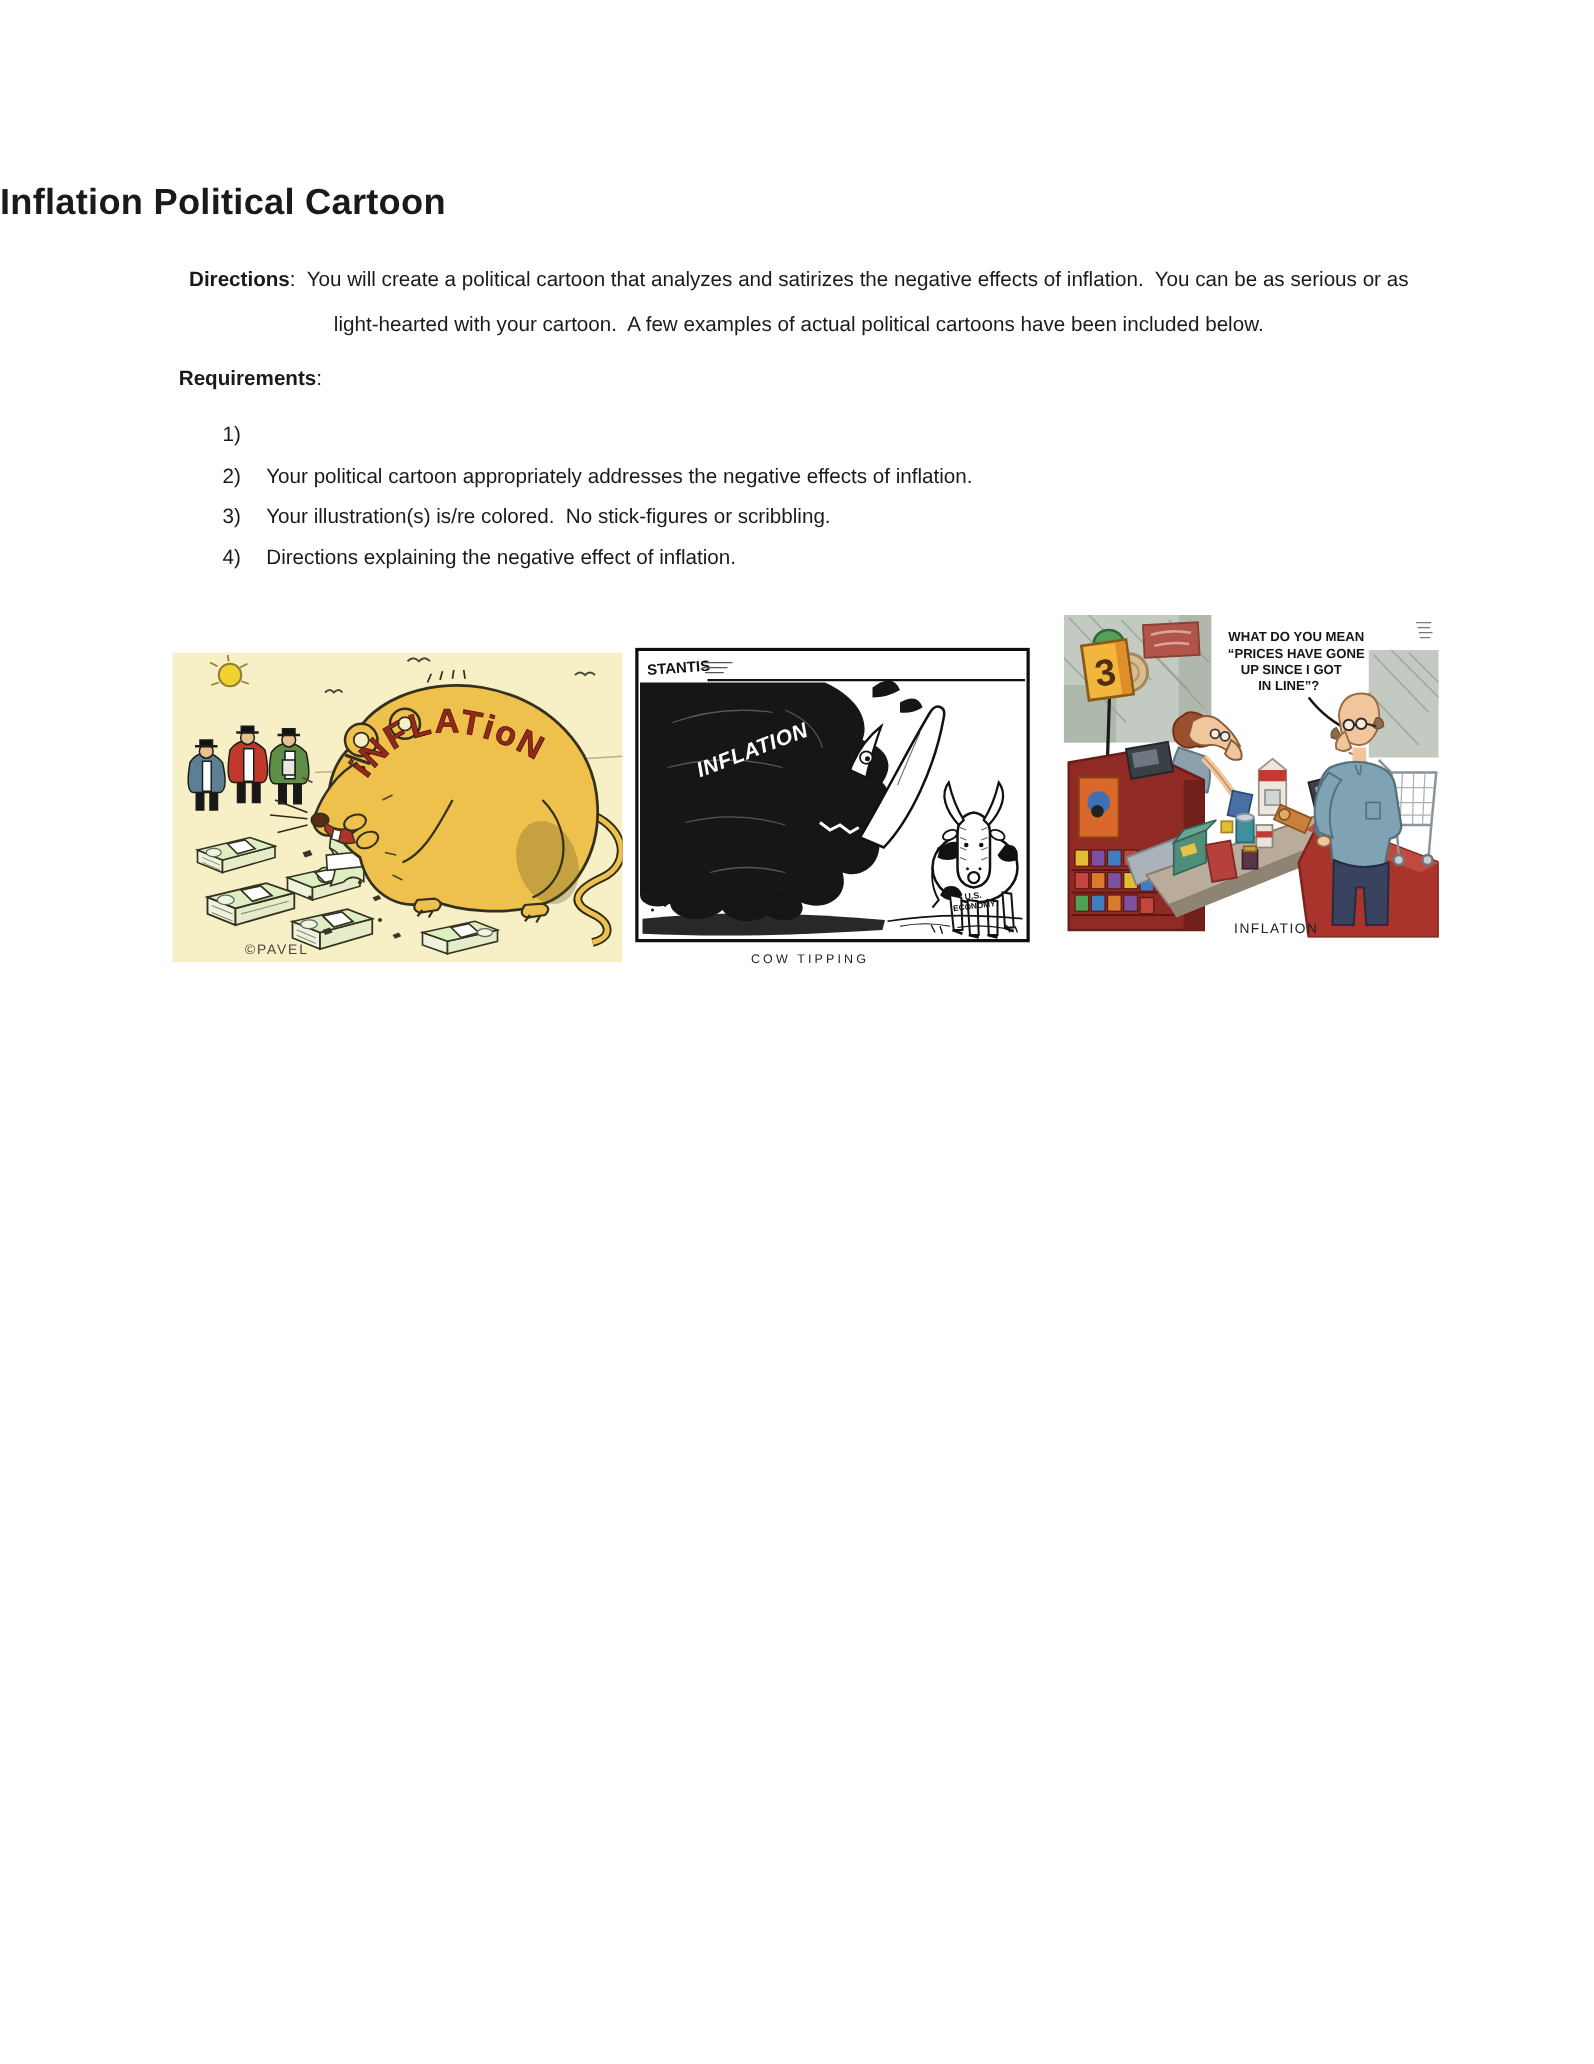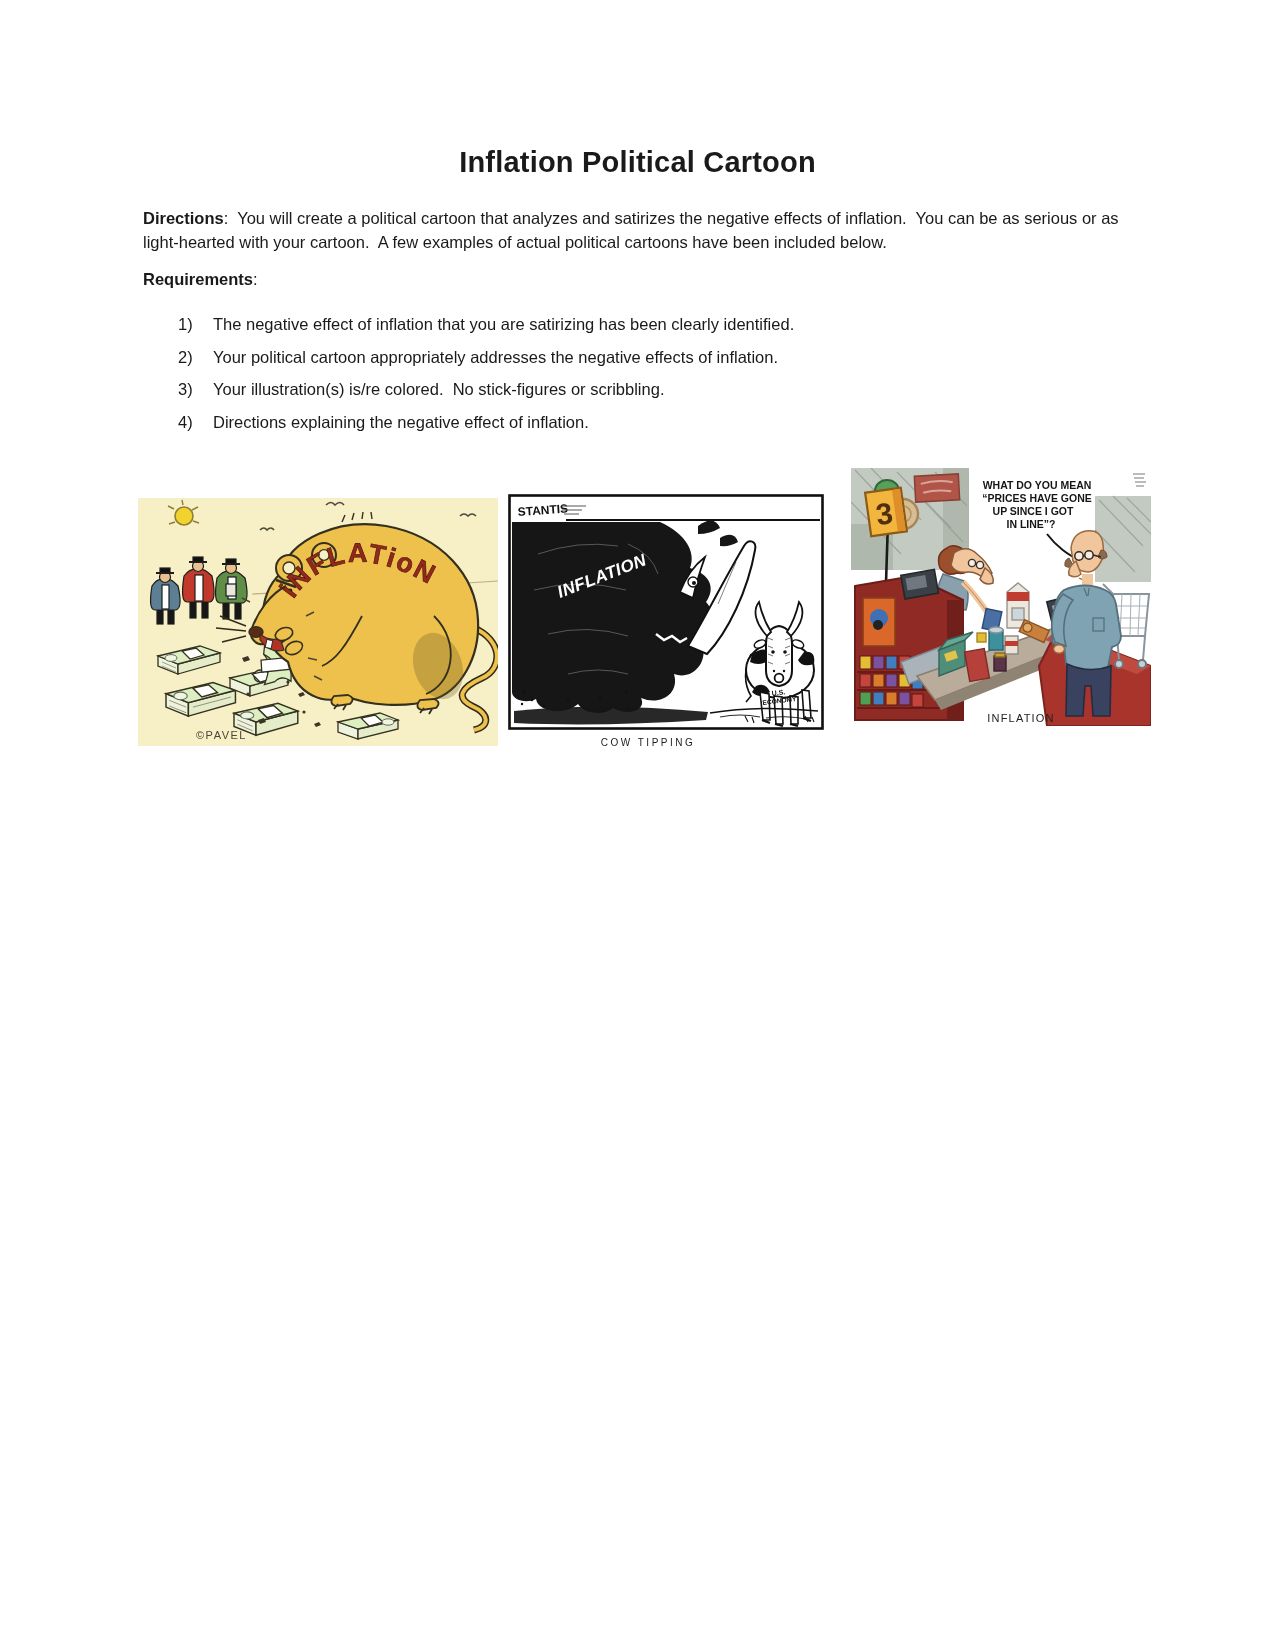--- a/index.html
+++ b/index.html
@@ -1,19 +1,19 @@
 <!DOCTYPE html>
 <html><head>
 <meta charset="utf-8">
 <style>
   html,body{margin:0;padding:0;background:#ffffff;}
   body{width:1275px;height:1651px;font-family:"Liberation Sans",sans-serif;color:#1a1a1a;position:relative;}
   .page{width:1275px;height:1651px;background:#fff;overflow:hidden;}
-  .doc-title{margin:0;padding-top:146px;text-align:center;font-size:29px;font-weight:bold;letter-spacing:0.2px;}
-  .para{margin:27px 140px 0 143px;font-size:16.5px;line-height:24px;white-space:pre-wrap;}
+  .doc-title{margin:0;padding-top:146px;font-size:29px;font-weight:bold;letter-spacing:0.2px;}
+  .para{margin:27px 140px 0 143px;font-size:16.5px;line-height:36px;white-space:pre-wrap;text-align:center;}
   .req-head{margin:9px 140px 0 143px;font-size:16.5px;line-height:32px;white-space:pre-wrap;}
   .req-list{margin:13px 140px 0 178px;padding:0;list-style:none;}
   .req-list li{display:flex;font-size:16.5px;line-height:32.5px;}
   .req-num{width:35px;flex:0 0 35px;}
   .req-text{white-space:pre-wrap;}
   .cartoon-row{margin:30px 0 0 138px;display:flex;align-items:flex-start;}
   .cartoon{display:block;}
   .c1{margin-top:30px;}
   .c2{margin-left:10px;margin-top:26px;}
   .c3{margin-left:27px;margin-top:0px;}
@@ -26,21 +26,20 @@
 
   <h1 class="doc-title">Inflation Political Cartoon</h1>
 
   <p class="para"><strong>Directions</strong><span>:  You will create a political cartoon that analyzes and satirizes the negative effects of inflation.  You can be as serious or as light-hearted with your cartoon.  A few examples of actual political cartoons have been included below.</span></p>
 
   <p class="req-head"><strong>Requirements</strong><span>:</span></p>
 
   <ol class="req-list">
     <li>
       <span class="req-num">1)</span>
-      <span class="req-text">The negative effect of inflation that you are satirizing has been clearly identified.</span>
     </li>
     <li>
       <span class="req-num">2)</span>
       <span class="req-text">Your political cartoon appropriately addresses the negative effects of inflation.</span>
     </li>
     <li>
       <span class="req-num">3)</span>
       <span class="req-text">Your illustration(s) is/re colored.  No stick-figures or scribbling.</span>
     </li>
     <li>

